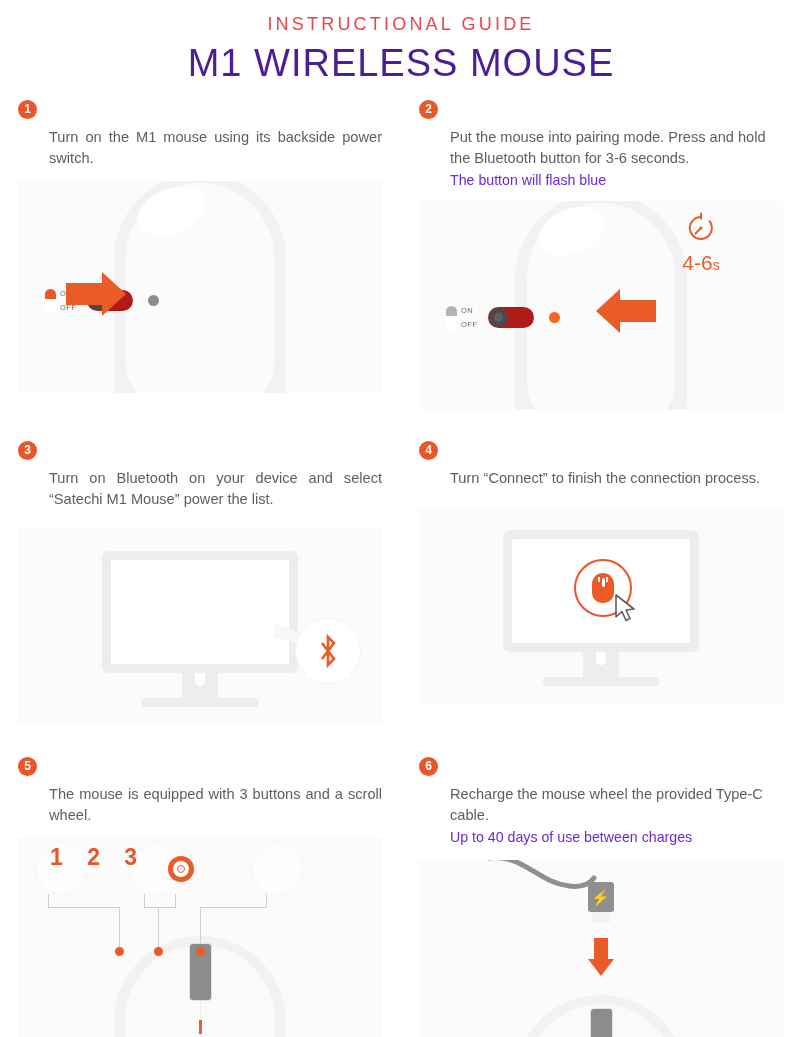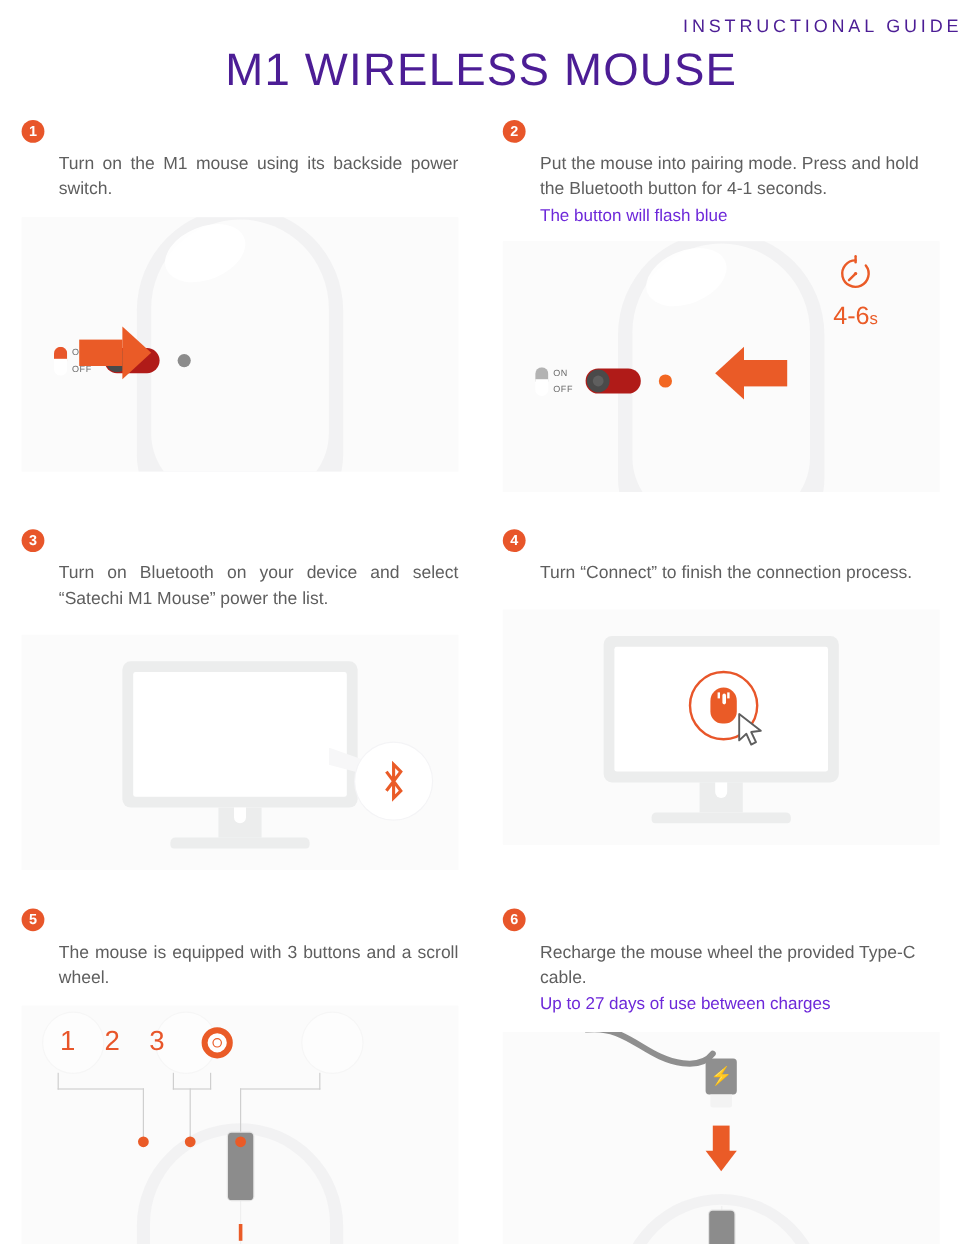--- a/index.html
+++ b/index.html
@@ -14,25 +14,24 @@
     font-family: "Liberation Sans", sans-serif;
     overflow: hidden;
   }
 
   
   .header {
     text-align: center;
     padding-top: 14px;
   }
   .kicker {
-    font-size: 15px;
+    font-size: 18px;
     letter-spacing: 3.2px;
-    color: #4c1d95;
+    color: #ef4444;
     font-weight: 400;
-    text-align: right;
   }
   .title {
     font-size: 38px;
     letter-spacing: 1px;
     color: #4c1d95;
     font-weight: 400;
     margin-top: 9px;
     line-height: 1.05;
   }
 
@@ -233,21 +232,21 @@
     width: 0; height: 0;
     border-left: 13px solid transparent;
     border-right: 13px solid transparent;
     border-top: 17px solid #ea5b27;
     z-index: 5;
   }
 
   
   .timer {
     position: absolute;
-    right: 34px;
+    right: 46px;
     top: 10px;
     width: 72px;
     text-align: center;
     z-index: 6;
   }
   .timer-label {
     color: #ea5b27;
     font-size: 21px;
     margin-top: 2px;
   }
@@ -374,24 +373,24 @@
   
   .ghost-circle {
     position: absolute;
     border-radius: 50%;
     background: #fdfdfd;
     box-shadow: 0 0 0 1px #f6f6f6;
   }
   .numlabels {
     position: absolute;
     left: 32px;
-    top: 16px;
+    top: 6px;
     color: #e8562a;
     font-size: 23px;
-    font-weight: normal;
+    font-weight: bold;
     letter-spacing: 9px;
     z-index: 3;
   }
   .wheel-icon {
     position: absolute;
     left: 150px;
     top: 18px;
     width: 26px;
     height: 26px;
     border-radius: 50%;
@@ -547,21 +546,21 @@
 
         <div class="arrow-shaft" style="left:48px; top:102px; width:36px; height:22px;"></div>
         <div class="arr-right-head" style="left:84px; top:91px;"></div>
       </div>
     </div>
 
     <div class="cell right">
       <div class="steptext">
         <div class="badge">2</div>
         <div class="copy">
-          <div class="maintext nojust">Put the mouse into pairing mode. Press and hold the Bluetooth button for 4-1 seconds.</div>
+          <div class="maintext nojust">Put the mouse into pairing mode. Press and hold the Bluetooth button for 3-6 seconds.</div>
           <div class="subtext">The button will flash blue</div>
         </div>
       </div>
 
       <div class="panel p1" style="margin-top:10px;height:209px;">
         <div class="mouse-bottom">
           <div class="gloss"></div>
         </div>
         <div class="switchrow" style="top:101px;">
           <div class="pill gray">
@@ -692,21 +691,21 @@
         <div class="dot" style="left:136px; top:109px;"></div>
         <div class="dot" style="left:178px; top:109px;"></div>
       </div>
     </div>
 
     <div class="cell right">
       <div class="steptext">
         <div class="badge">6</div>
         <div class="copy">
           <div class="maintext nojust">Recharge the mouse wheel the provided Type-C cable.</div>
-          <div class="subtext">Up to 27 days of use between charges</div>
+          <div class="subtext">Up to 40 days of use between charges</div>
         </div>
       </div>
 
       <div class="panel p5" style="margin-top:12px;height:191px;">
 
         <svg width="364" height="70" viewBox="0 0 364 70" style="position:absolute;left:0;top:-4px;z-index:3;">
           <path d="M70 2 C104 -2 118 26 150 30 C166 32 172 26 175 22" fill="none" stroke="#8f8f8f" stroke-width="5" stroke-linecap="round"></path>
         </svg>
         <div class="connector">
           <span class="bolt">⚡</span>

